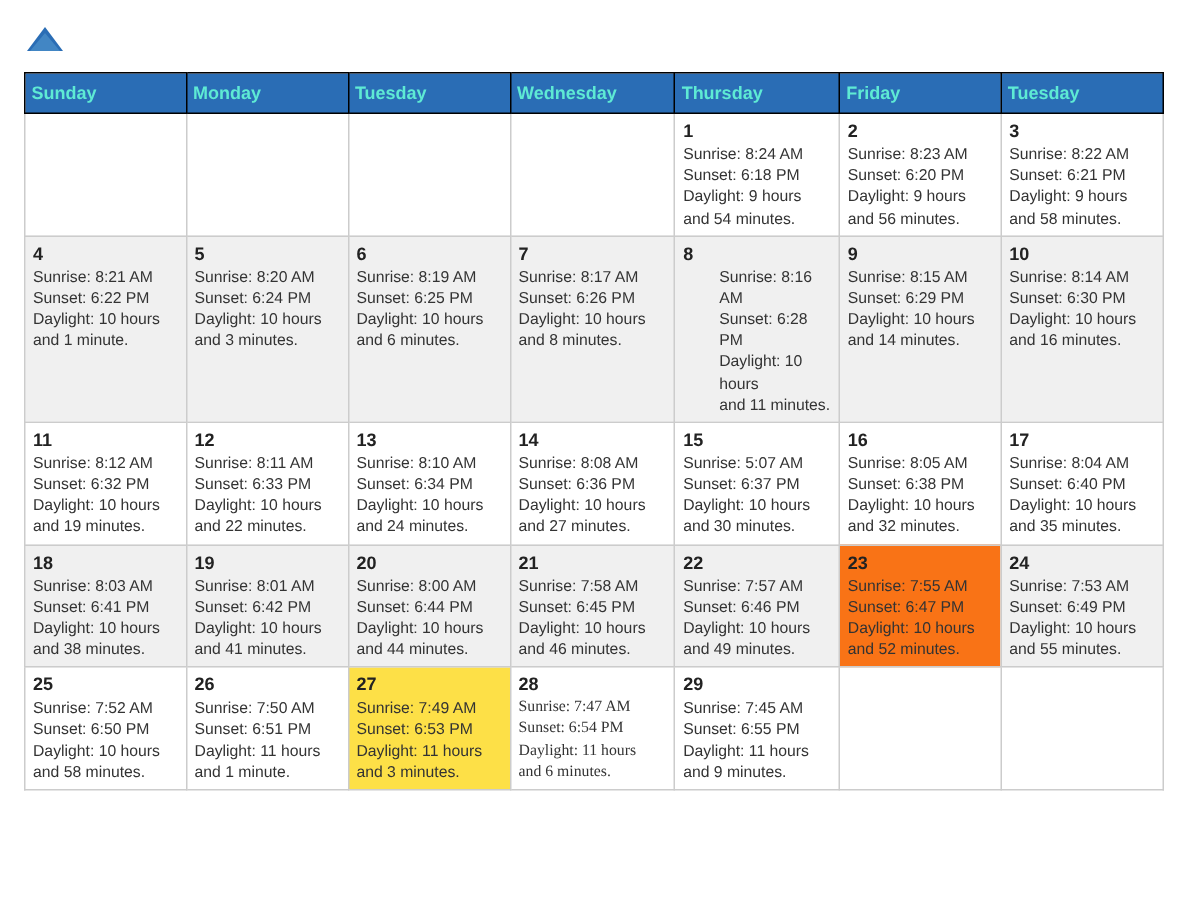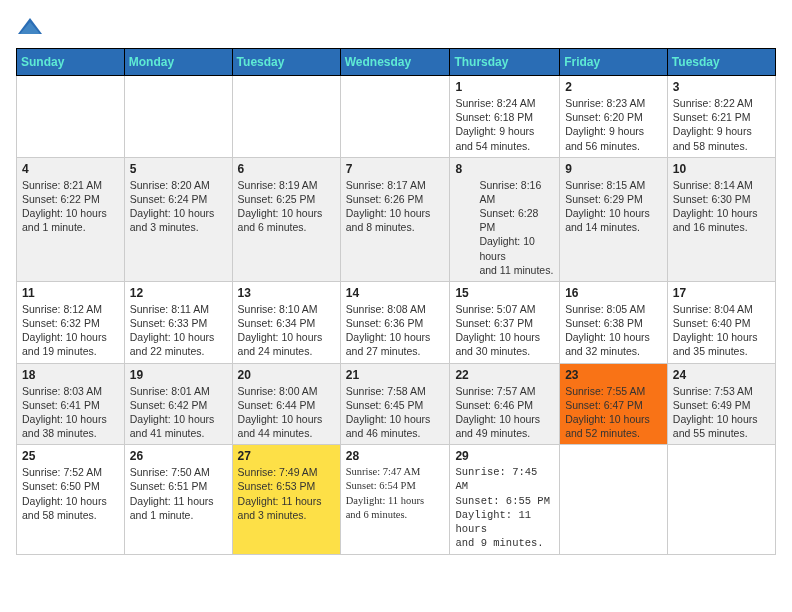--- a/index.html
+++ b/index.html
@@ -325,21 +325,21 @@
         </td>
         <td style="background: rgb(255, 255, 255);">
           <div class="day-number">28</div>
           <div class="day-info" style="white-space: pre-line; font-family: Liberation Serif, serif;">Sunrise: 7:47 AM
 Sunset: 6:54 PM
 Daylight: 11 hours
 and 6 minutes.</div>
         </td>
         <td style="background: rgb(255, 255, 255);">
           <div class="day-number">29</div>
-          <div class="day-info" style="white-space: pre-line; font-family: Liberation Mono, monospace;">Sunrise: 7:45 AM
+          <div class="day-info" style="white-space: pre-line;">Sunrise: 7:45 AM
 Sunset: 6:55 PM
 Daylight: 11 hours
 and 9 minutes.</div>
         </td>
         <td class="empty-cell"></td>
         <td class="empty-cell"></td>
       </tr>
     </tbody>
 </table>
 

